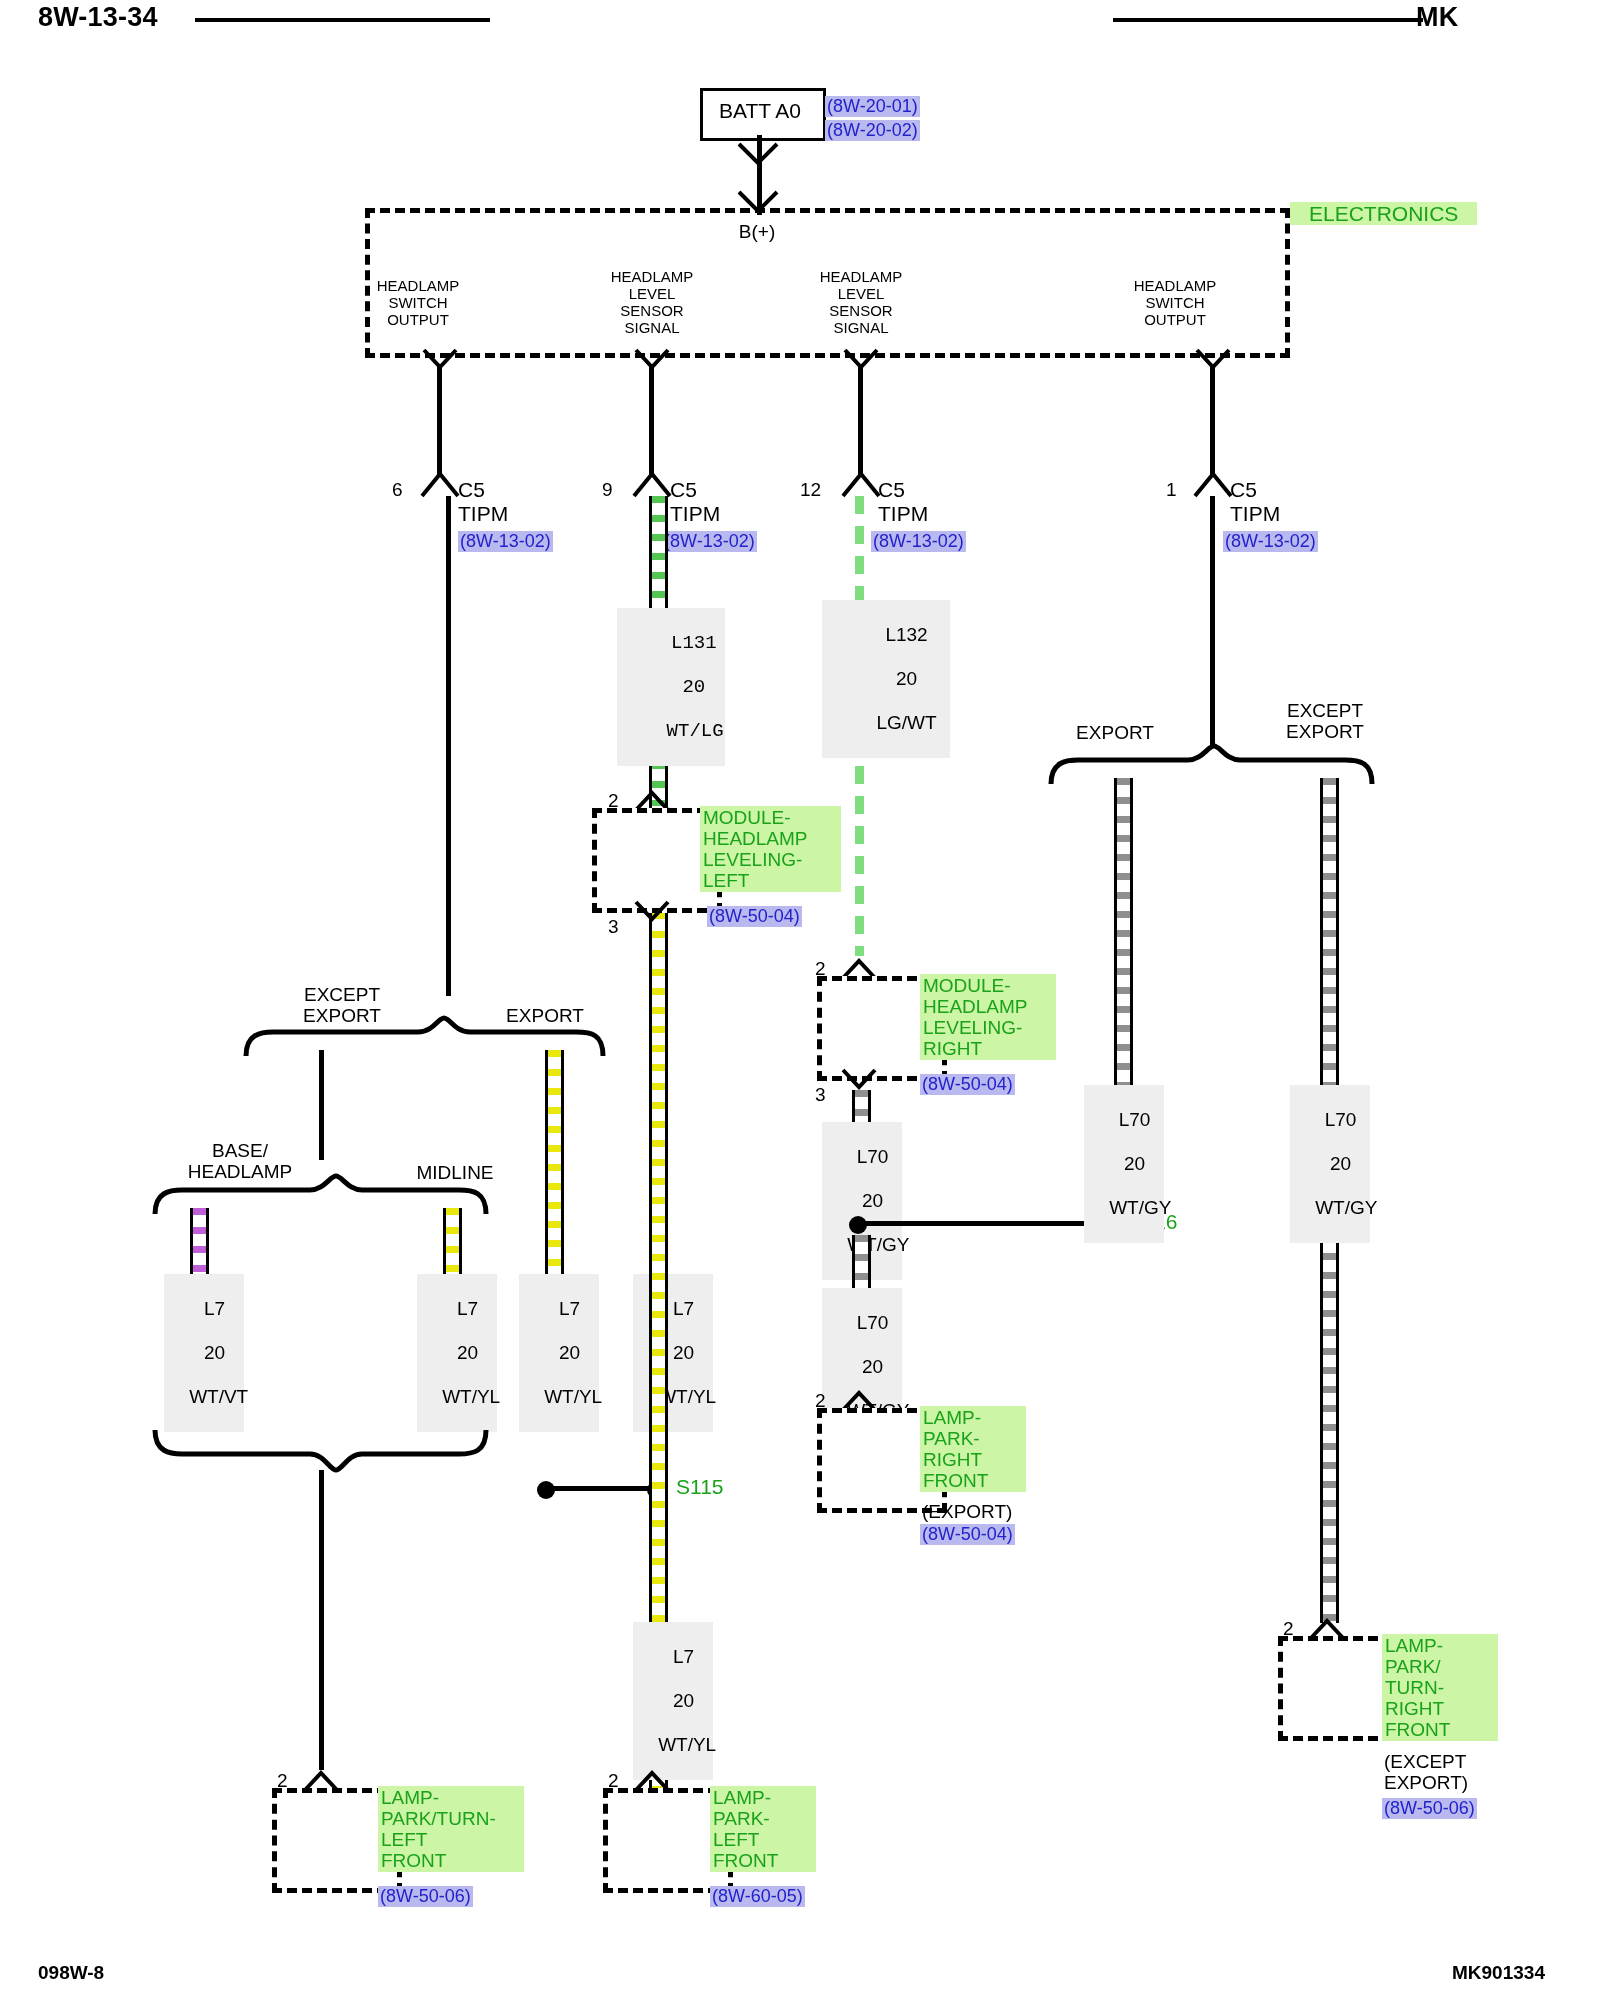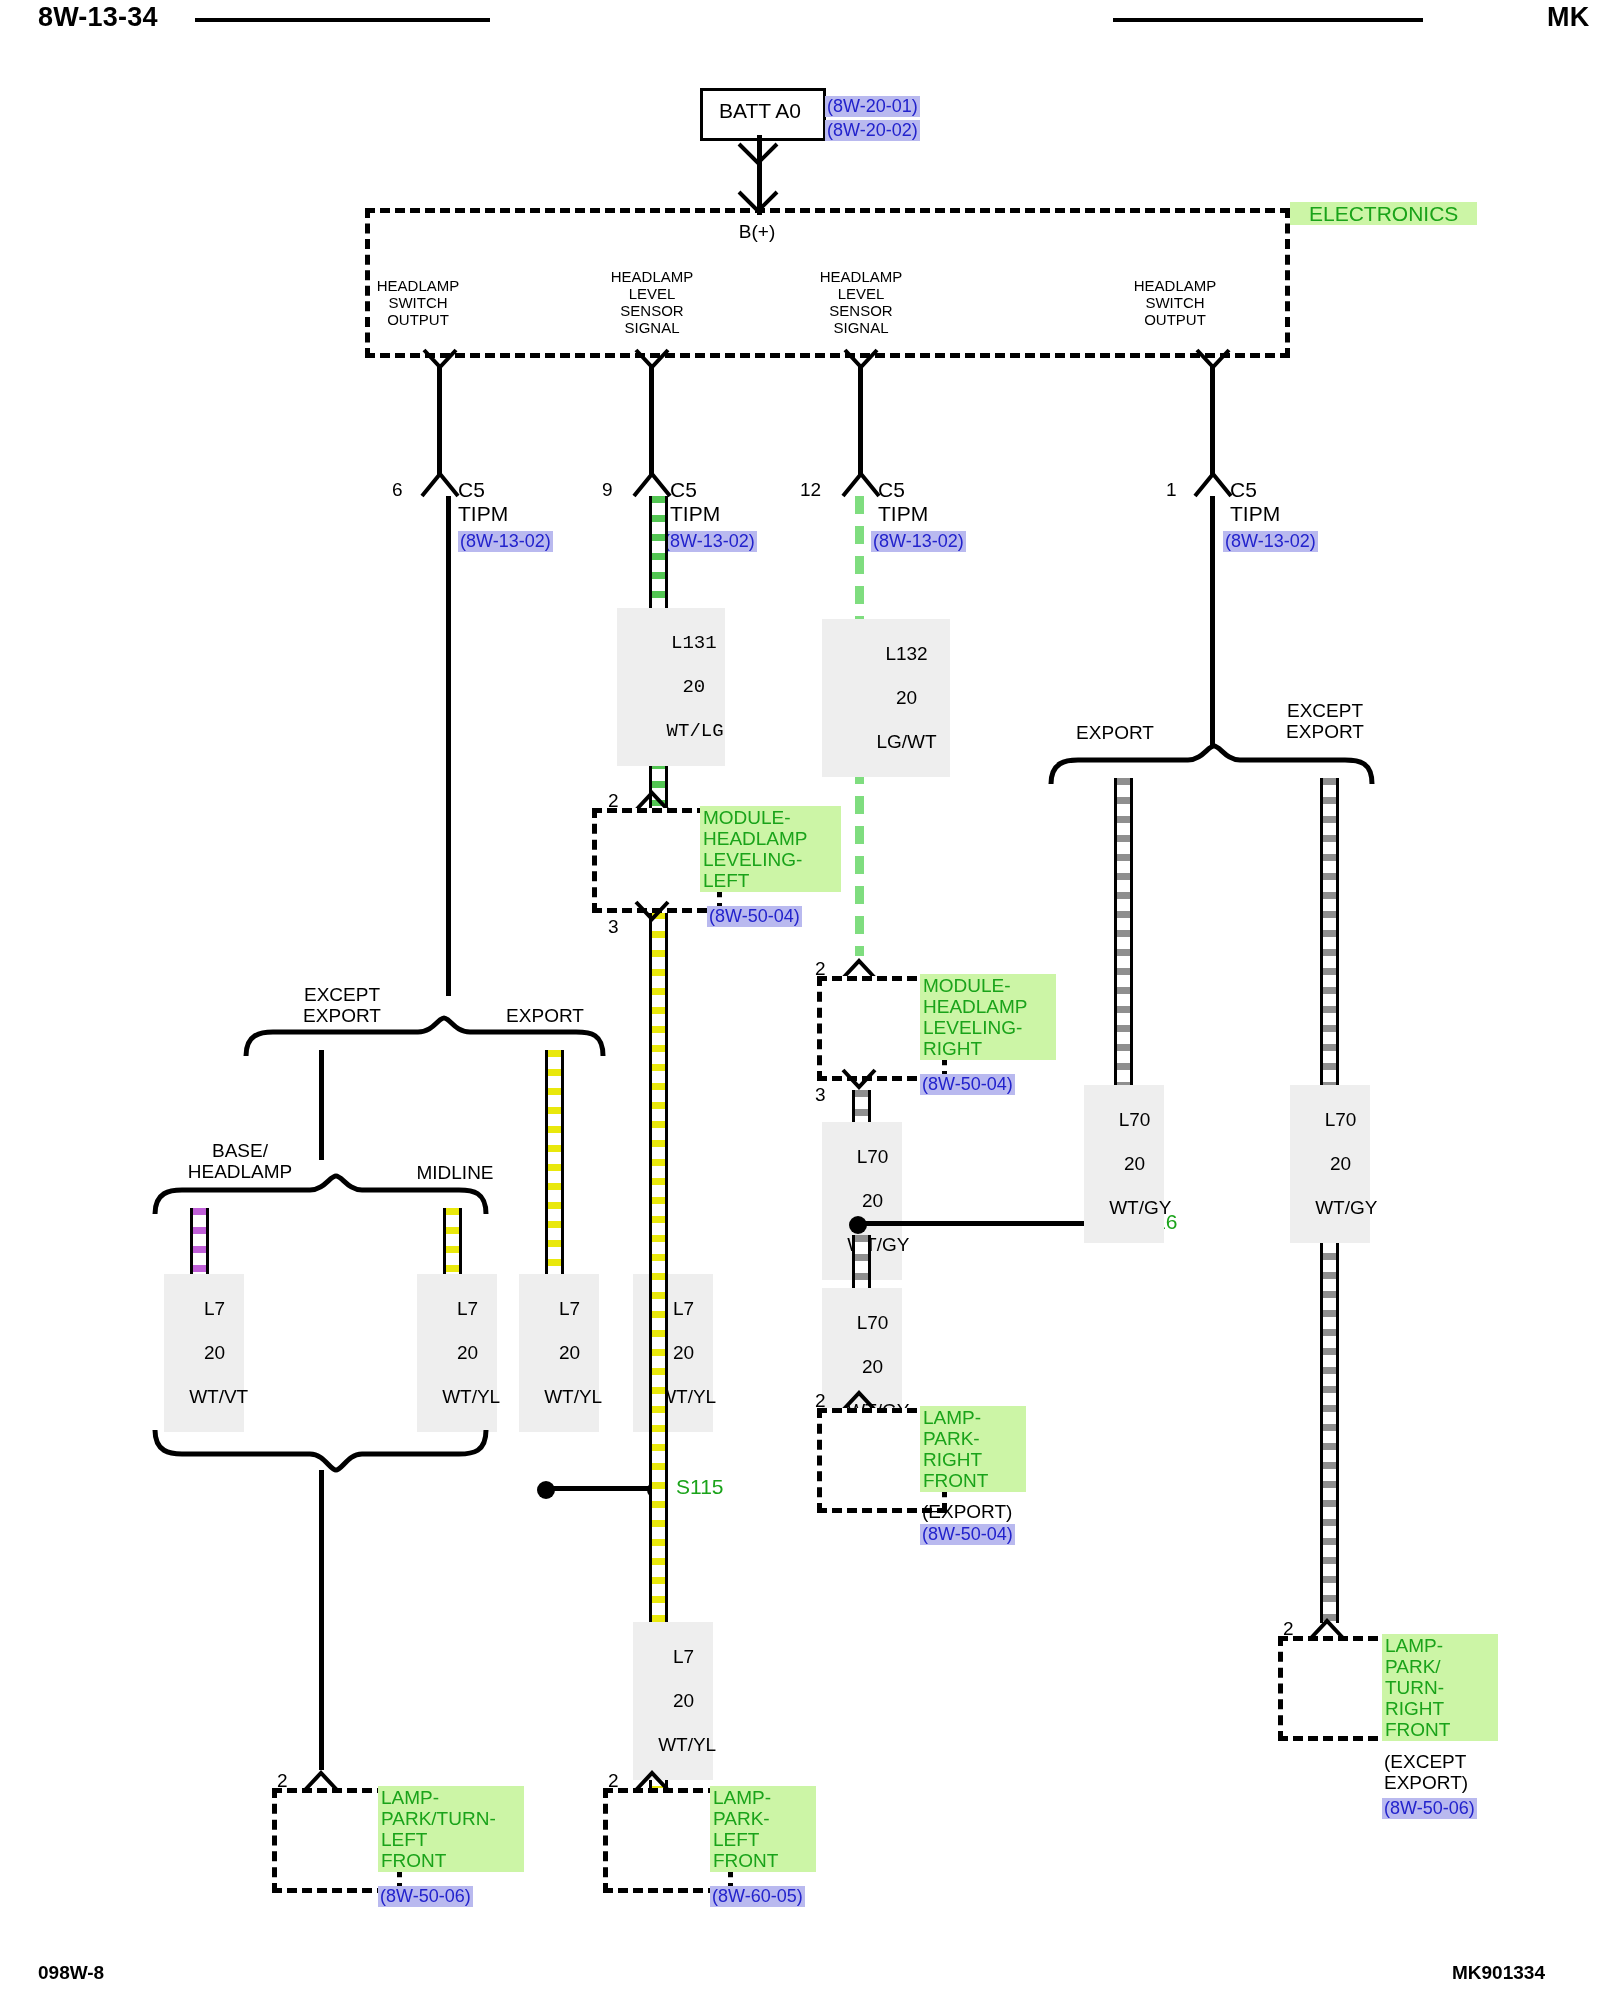--- a/index.html
+++ b/index.html
@@ -45,21 +45,21 @@
   svg{display:block;overflow:visible;}
 </style>
 </head>
 <body>
 
 <div id="sheet">
 
   <div class="abs hdr-text" style="left:38px;top:2px;">8W-13-34</div>
   <div class="abs hdr-rule" style="left:195px;top:18px;width:295px;"></div>
   <div class="abs hdr-rule" style="left:1113px;top:18px;width:310px;"></div>
-  <div class="abs hdr-text" style="left:1547px;top:2px;">MK</div>
+  <div class="abs hdr-text" style="left:1416px;top:2px;">MK</div>
 
   <div class="sbox" style="left:700px;top:88px;width:120px;height:47px;"></div>
   <div class="abs lbl-c" style="left:700px;top:100px;width:120px;font-size:21px;">BATT A0</div>
   <div class="abs blue" style="left:825px;top:96px;">(8W-20-01)</div>
   <div class="abs blue" style="left:825px;top:120px;">(8W-20-02)</div>
 
   <div class="vwire" style="left:757px;top:135px;height:80px;"></div>
   <svg class="abs" style="left:737px;top:142px;" width="42" height="24">
     <polyline points="2,2 21,21 40,2" fill="none" stroke="#000" stroke-width="4"></polyline>
   </svg>
@@ -200,21 +200,21 @@
 
   <div class="vwire" style="left:858px;top:366px;height:110px;"></div>
   <svg class="abs" style="left:841px;top:472px;" width="40" height="26">
     <polyline points="2,24 20,2 38,24" fill="none" stroke="#000" stroke-width="4"></polyline>
   </svg>
   <div class="abs lbl" style="left:800px;top:479px;">12</div>
   <div class="abs lbl" style="left:878px;top:479px;font-size:21px;">C5</div>
   <div class="abs lbl" style="left:878px;top:503px;font-size:21px;">TIPM</div>
   <div class="abs blue" style="left:871px;top:531px;">(8W-13-02)</div>
   <div class="w-lgwt" style="left:855px;top:496px;height:460px;"></div>
-  <div class="wid" style="left:822px;top:619px;width:100px;padding-left:24px;">
+  <div class="wid" style="left:822px;top:600px;width:100px;padding-left:24px;">
     <span>L132</span><br>
     <span>20</span><br>
     <span>LG/WT</span>
   </div>
 
   <svg class="abs" style="left:841px;top:958px;" width="36" height="22">
     <polyline points="2,20 18,3 34,20" fill="none" stroke="#000" stroke-width="4"></polyline>
   </svg>
   <div class="abs lbl" style="left:815px;top:958px;">2</div>
   <div class="dbox" style="left:817px;top:976px;width:120px;height:95px;"></div>

